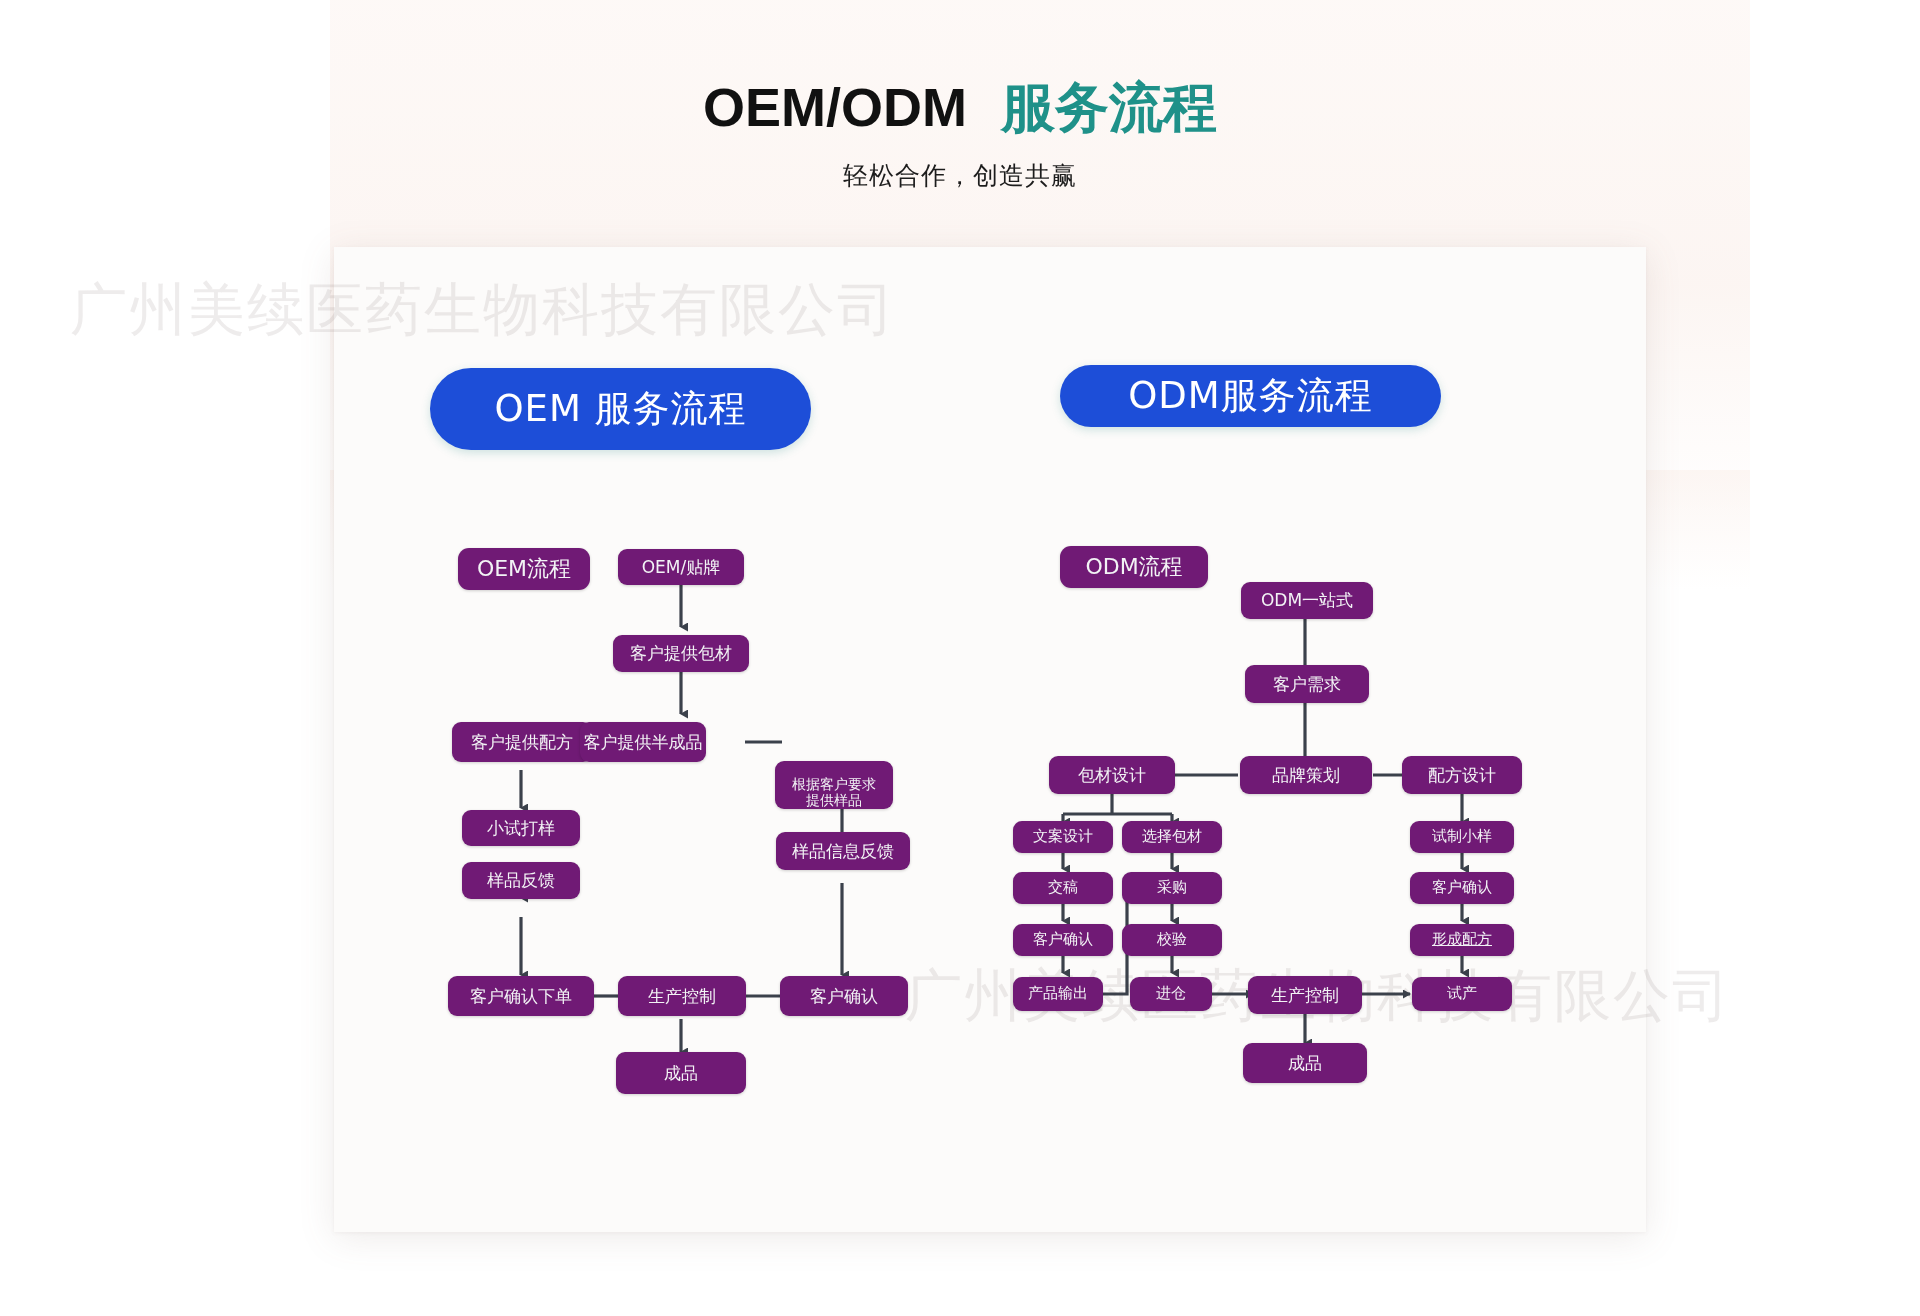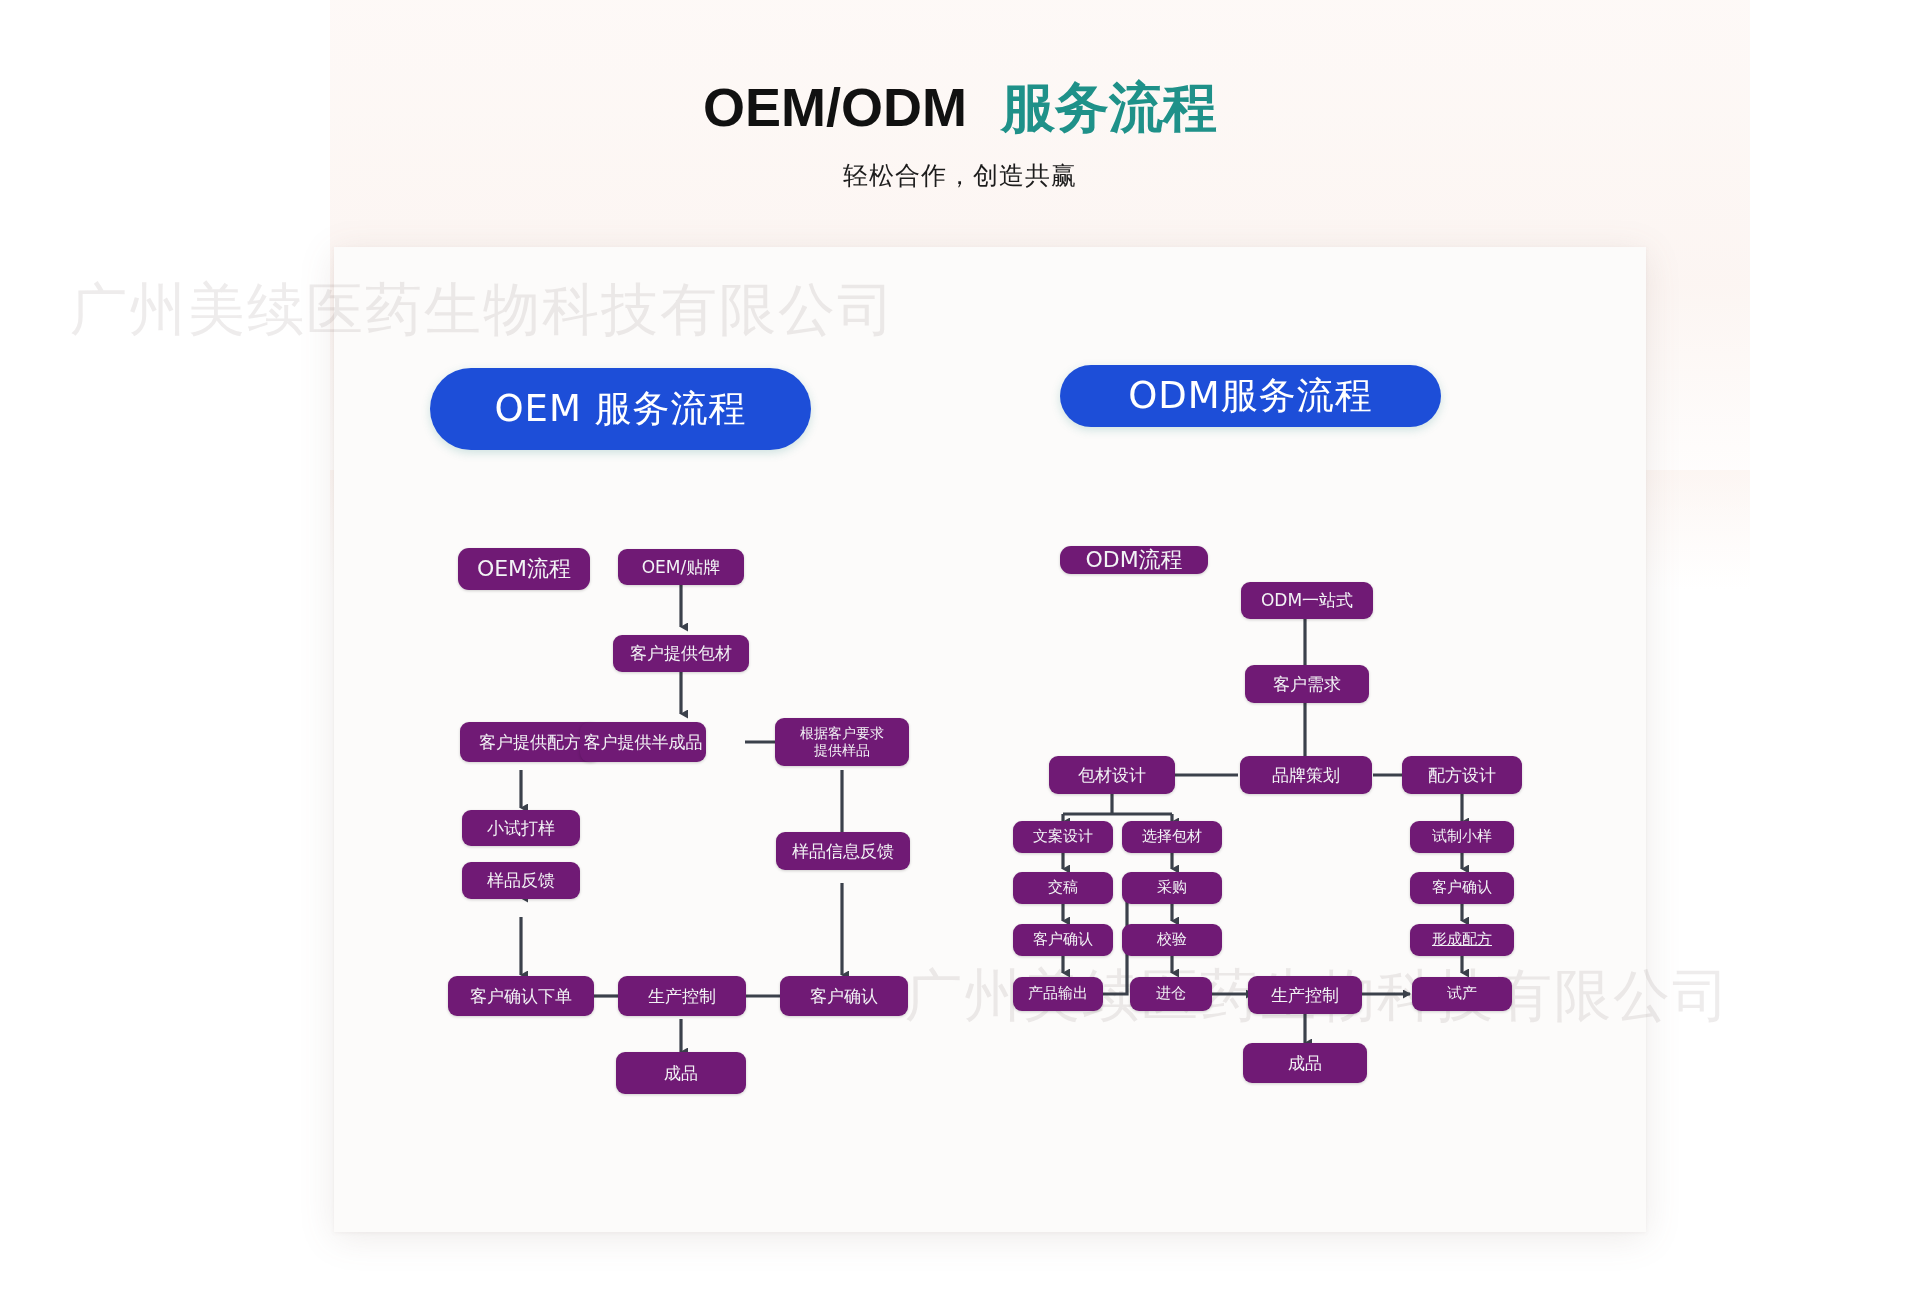--- a/index.html
+++ b/index.html
@@ -181,36 +181,36 @@
 
     <path d="M1305,1014 L1305,1043" marker-end="url(#ah)"></path>
   </g>
 </svg>
 </div>
 
 <div class="node n-hdr" style="left:458px;top:548px;width:132px;height:42px;">OEM流程</div>
 <div class="node n-md" style="left:618px;top:549px;width:126px;height:36px;">OEM/贴牌</div>
 <div class="node n-md" style="left:613px;top:635px;width:136px;height:37px;">客户提供包材</div>
 
-<div class="node n-md" style="left:452px;top:722px;width:140px;height:40px;margin-left:8px;">客户提供配方</div>
+<div class="node n-md" style="left:452px;top:722px;width:140px;height:40px;">客户提供配方</div>
 <div class="node n-md" style="left:580px;top:722px;width:126px;height:40px;">客户提供半成品</div>
-<div class="node n-two" style="left:775px;top:718px;width:134px;height:48px;">
+<div class="node n-two" style="left:775px;top:761px;width:118px;height:48px;align-items:flex-end;">
   <span id="oem-sample-req">根据客户要求<br>提供样品</span>
 </div>
 
 <div class="node n-md" style="left:462px;top:810px;width:118px;height:36px;">小试打样</div>
 <div class="node n-md" style="left:462px;top:862px;width:118px;height:37px;">样品反馈</div>
 <div class="node n-md" style="left:776px;top:832px;width:134px;height:38px;">样品信息反馈</div>
 
 <div class="node n-md" style="left:448px;top:976px;width:146px;height:40px;">客户确认下单</div>
 <div class="node n-md" style="left:618px;top:976px;width:128px;height:40px;">生产控制</div>
 <div class="node n-md" style="left:780px;top:976px;width:128px;height:40px;">客户确认</div>
 <div class="node n-md" style="left:616px;top:1052px;width:130px;height:42px;">成品</div>
 
-<div class="node n-hdr" style="left:1060px;top:546px;width:148px;height:28px;">ODM流程</div>
+<div class="node n-hdr" style="left:1060px;top:546px;width:148px;height:42px;">ODM流程</div>
 <div class="node n-md" style="left:1241px;top:582px;width:132px;height:37px;">ODM一站式</div>
 <div class="node n-md" style="left:1245px;top:665px;width:124px;height:38px;">客户需求</div>
 
 <div class="node n-md" style="left:1049px;top:756px;width:126px;height:38px;">包材设计</div>
 <div class="node n-md" style="left:1240px;top:756px;width:132px;height:38px;">品牌策划</div>
 <div class="node n-md" style="left:1402px;top:756px;width:120px;height:38px;">配方设计</div>
 
 <div class="node n-sm" style="left:1013px;top:821px;width:100px;height:32px;">文案设计</div>
 <div class="node n-sm" style="left:1122px;top:821px;width:100px;height:32px;">选择包材</div>
 <div class="node n-sm" style="left:1410px;top:821px;width:104px;height:32px;">试制小样</div>

